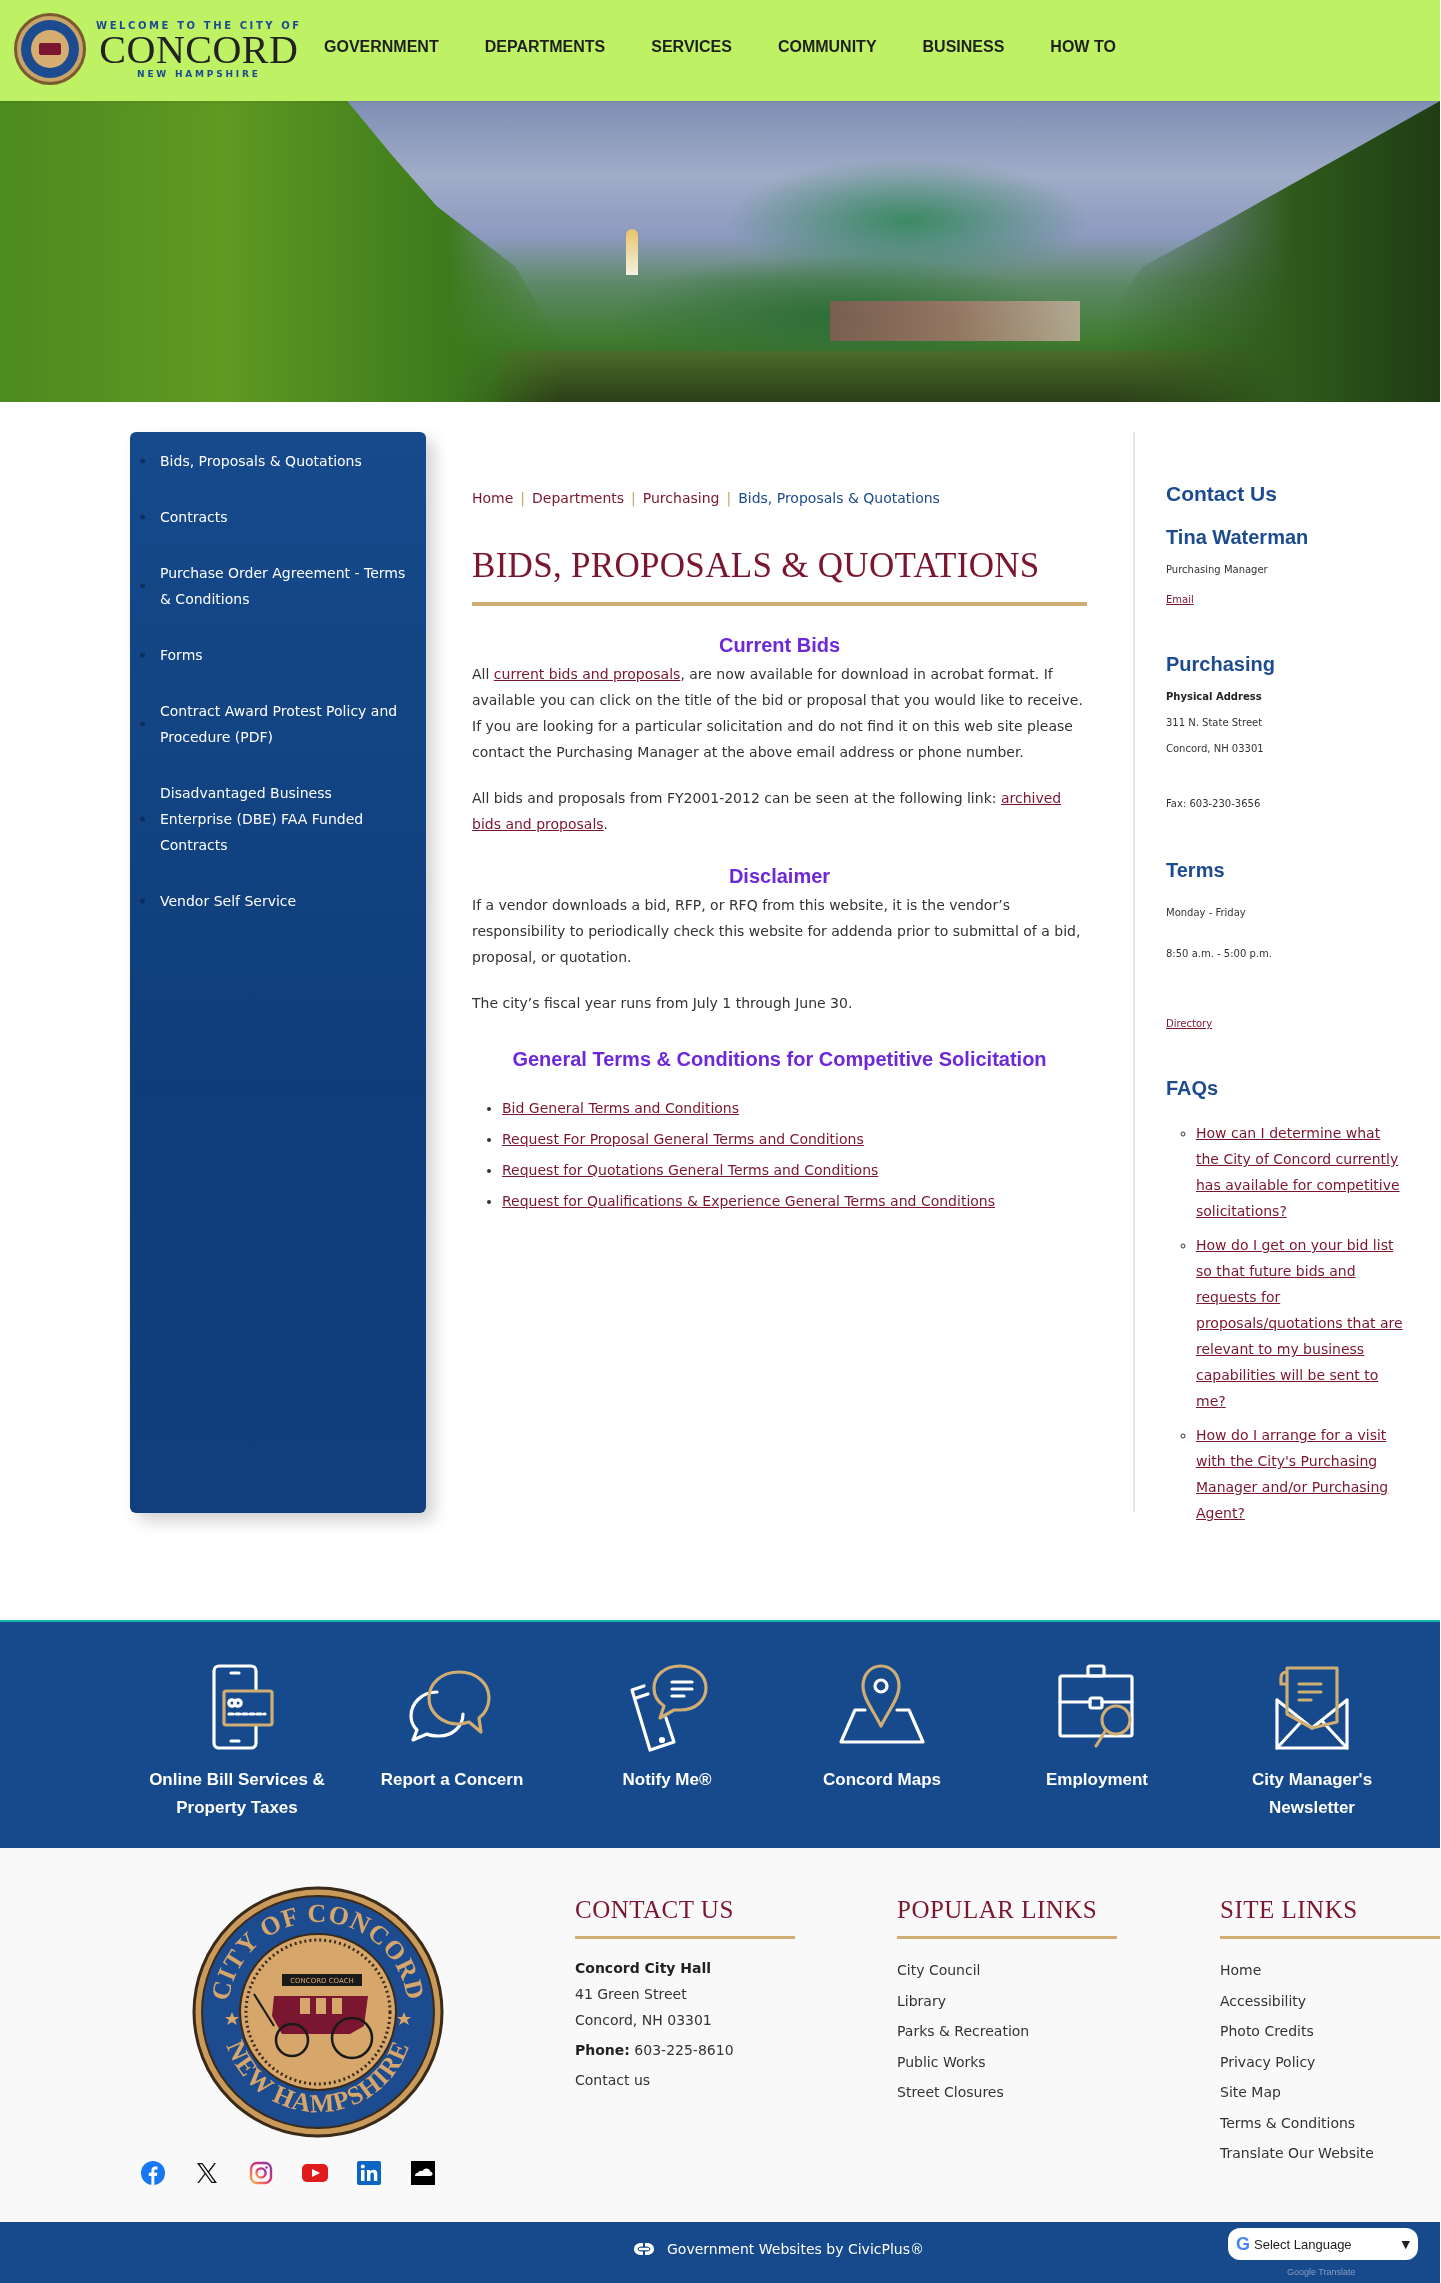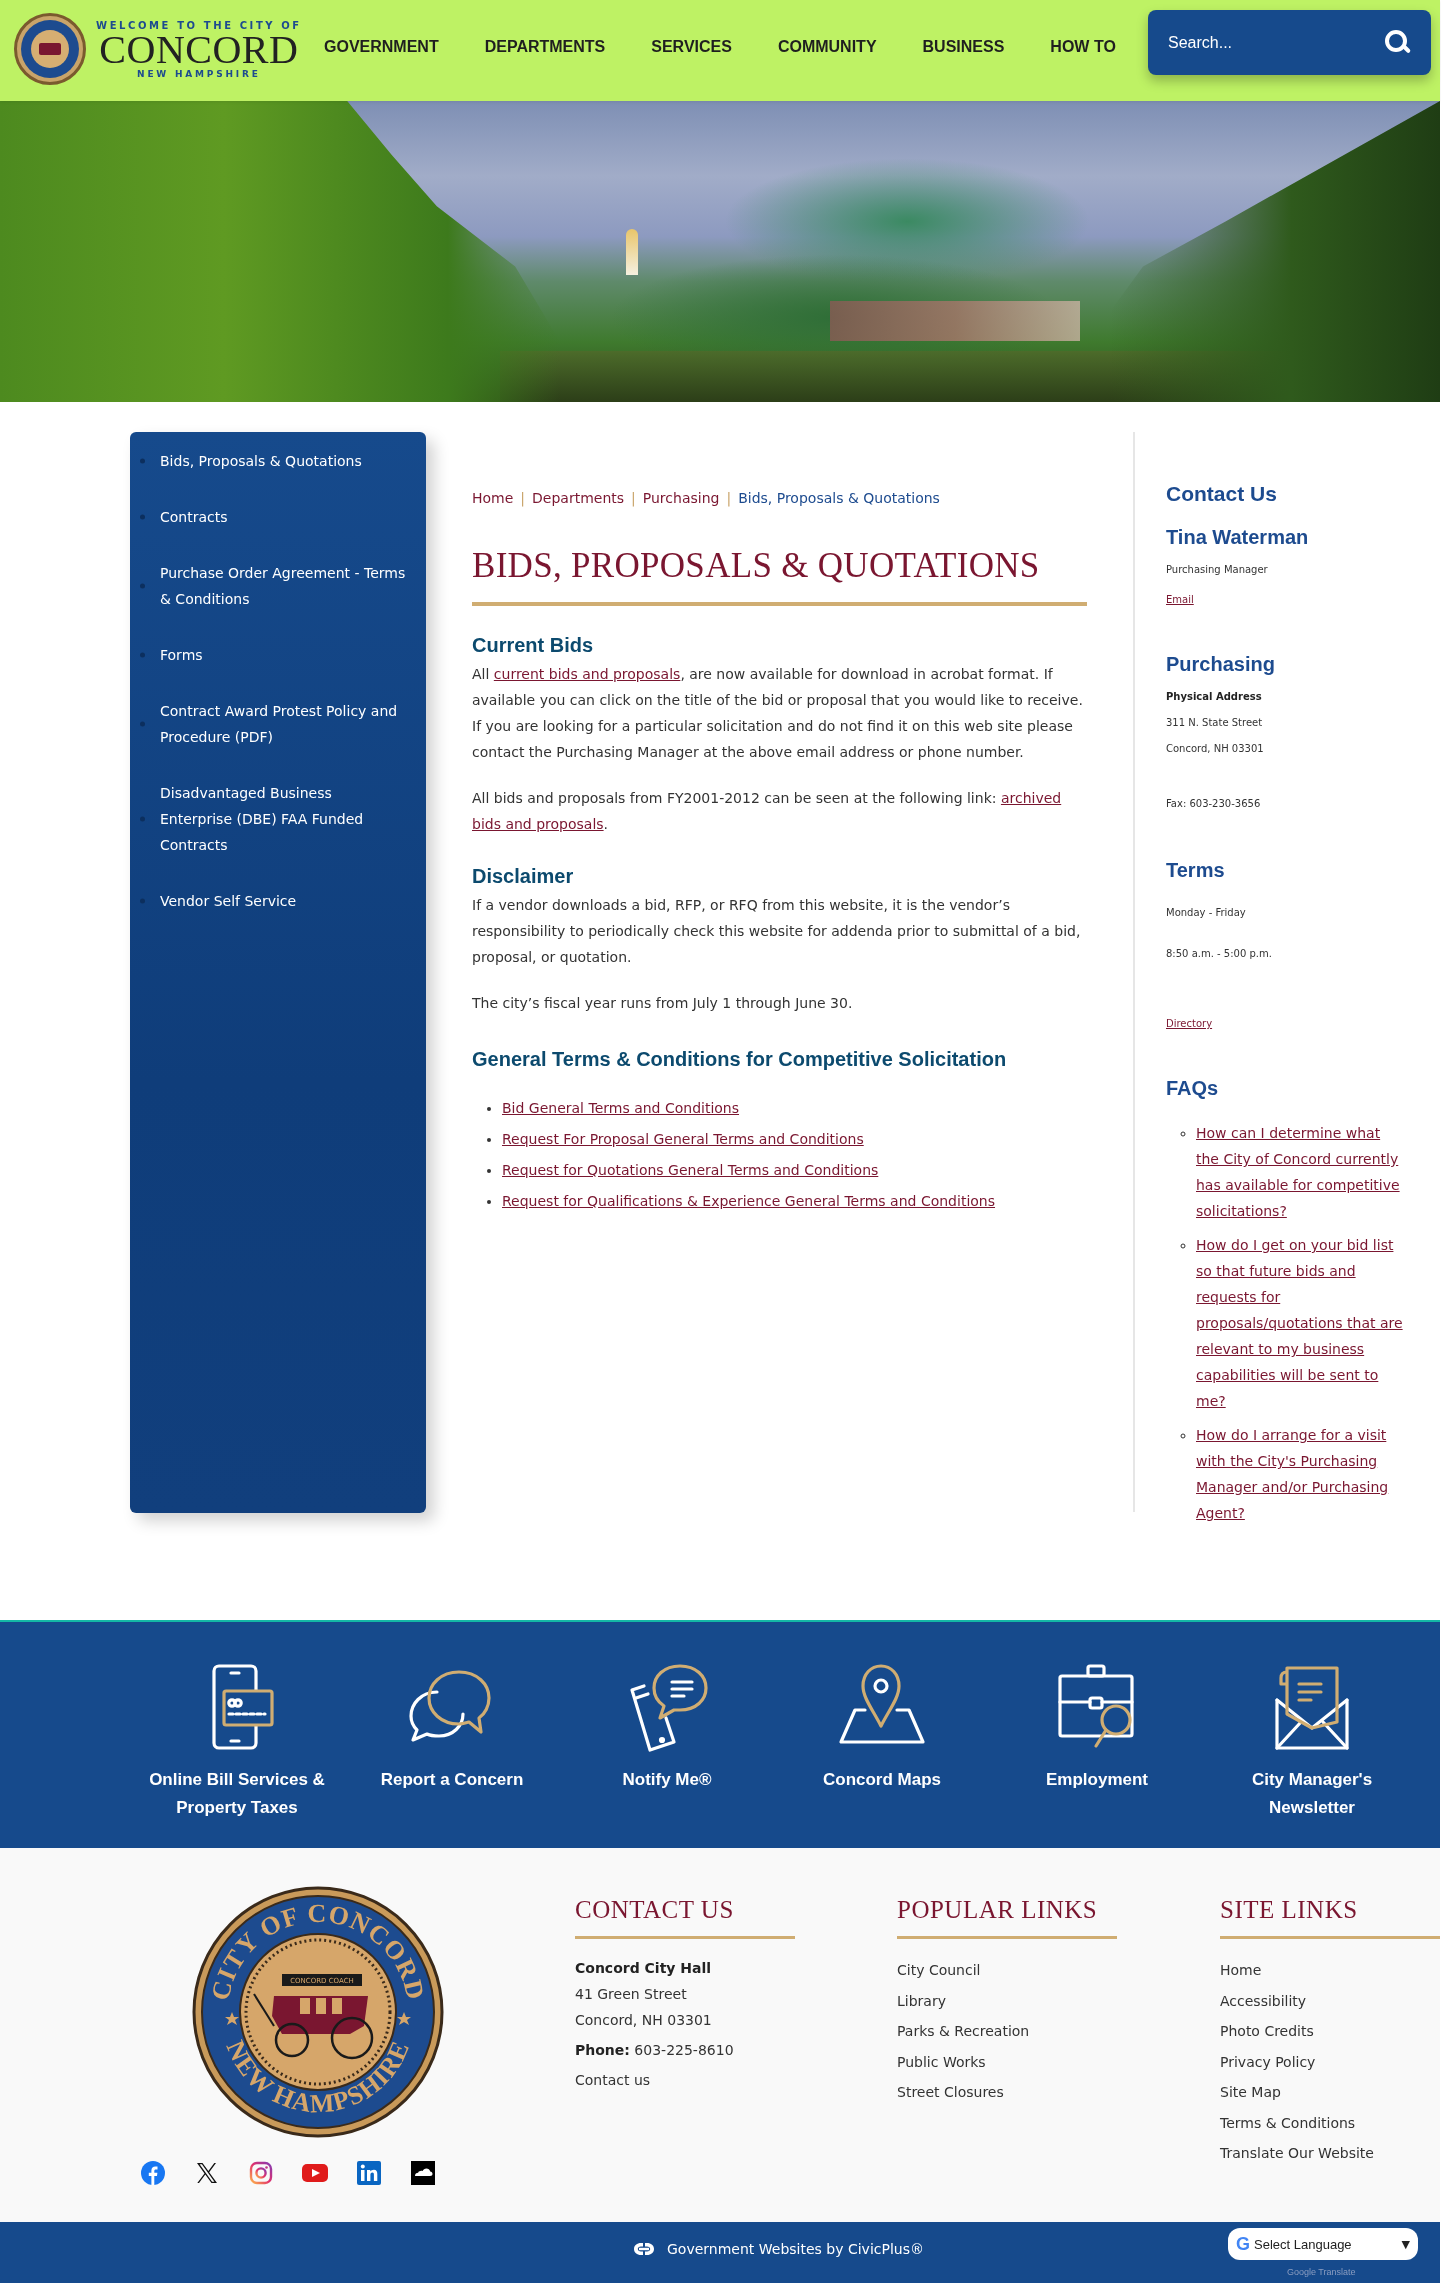--- a/index.html
+++ b/index.html
@@ -53,21 +53,21 @@
   .sidenav-item::before { content: ""; position: absolute; left: 10px; top: 50%; width: 5px; height: 5px; border-radius: 50%; background: #0c2f5e; transform: translateY(-50%); }
 
   
   .main { position: absolute; left: 472px; top: 490px; width: 615px; }
   .breadcrumb { font-family: "DejaVu Sans", sans-serif; font-size: 14px; color: #7a1630; display: flex; align-items: center; }
   .breadcrumb .sep { color: #c9a46a; margin: 0 7px; }
   .breadcrumb .crumb { cursor: pointer; }
   .breadcrumb .current { color: #1d4b8f; }
   .page-title { margin-top: 40px; font-family: "Liberation Serif", serif; font-size: 35px; color: #7a1630; letter-spacing: 0.3px; font-weight: normal; }
   .title-rule { margin-top: 16px; height: 4px; background: #d0ad72; width: 615px; }
-  h2.section { font-family: "Liberation Sans", sans-serif; font-weight: bold; font-size: 20px; color: #0c4a6e; margin-top: 28px; margin-bottom: 4px; }
+  h2.section { font-family: "Liberation Sans", sans-serif; font-weight: bold; font-size: 20px; color: #6d28d9; margin-top: 28px; margin-bottom: 4px; text-align: center; }
   .p { font-family: "DejaVu Sans", sans-serif; font-size: 14px; line-height: 26px; color: #333; }
   .p + .p { margin-top: 20px; }
   .link { color: #7a1630; text-decoration: underline; cursor: pointer; }
   ul.terms { margin-top: 22px; padding-left: 30px; }
   ul.terms li { font-family: "DejaVu Sans", sans-serif; font-size: 14px; line-height: 31px; color: #333; }
 
   
   .rightbar { position: absolute; left: 1133px; top: 432px; width: 307px; height: 1080px; border-left: 2px solid #e6e6e6; }
   .rb-inner { position: absolute; left: 31px; top: 50px; width: 240px; }
   .rb-h { font-family: "Liberation Sans", sans-serif; font-weight: bold; color: #1d4b8f; font-size: 21px; }
@@ -128,27 +128,20 @@
 
     <nav class="nav">
       <span class="nav-item" style="margin-right:46px">GOVERNMENT</span>
       <span class="nav-item" style="margin-right:46px">DEPARTMENTS</span>
       <span class="nav-item" style="margin-right:46px">SERVICES</span>
       <span class="nav-item" style="margin-right:46px">COMMUNITY</span>
       <span class="nav-item" style="margin-right:46px">BUSINESS</span>
       <span class="nav-item">HOW TO</span>
     </nav>
 
-    <div class="search">
-      <input type="text" placeholder="Search..." style="">
-      <span class="search-icon">
-            <span class="c"></span>
-            <span class="h"></span>
-          </span>
-    </div>
   </header>
 
   <div class="hero">
     <div class="water"></div>
     <div class="buildings"></div>
     <div class="dome"></div>
     <div class="trees-left"></div>
     <div class="trees-right"></div>
   </div>
 

